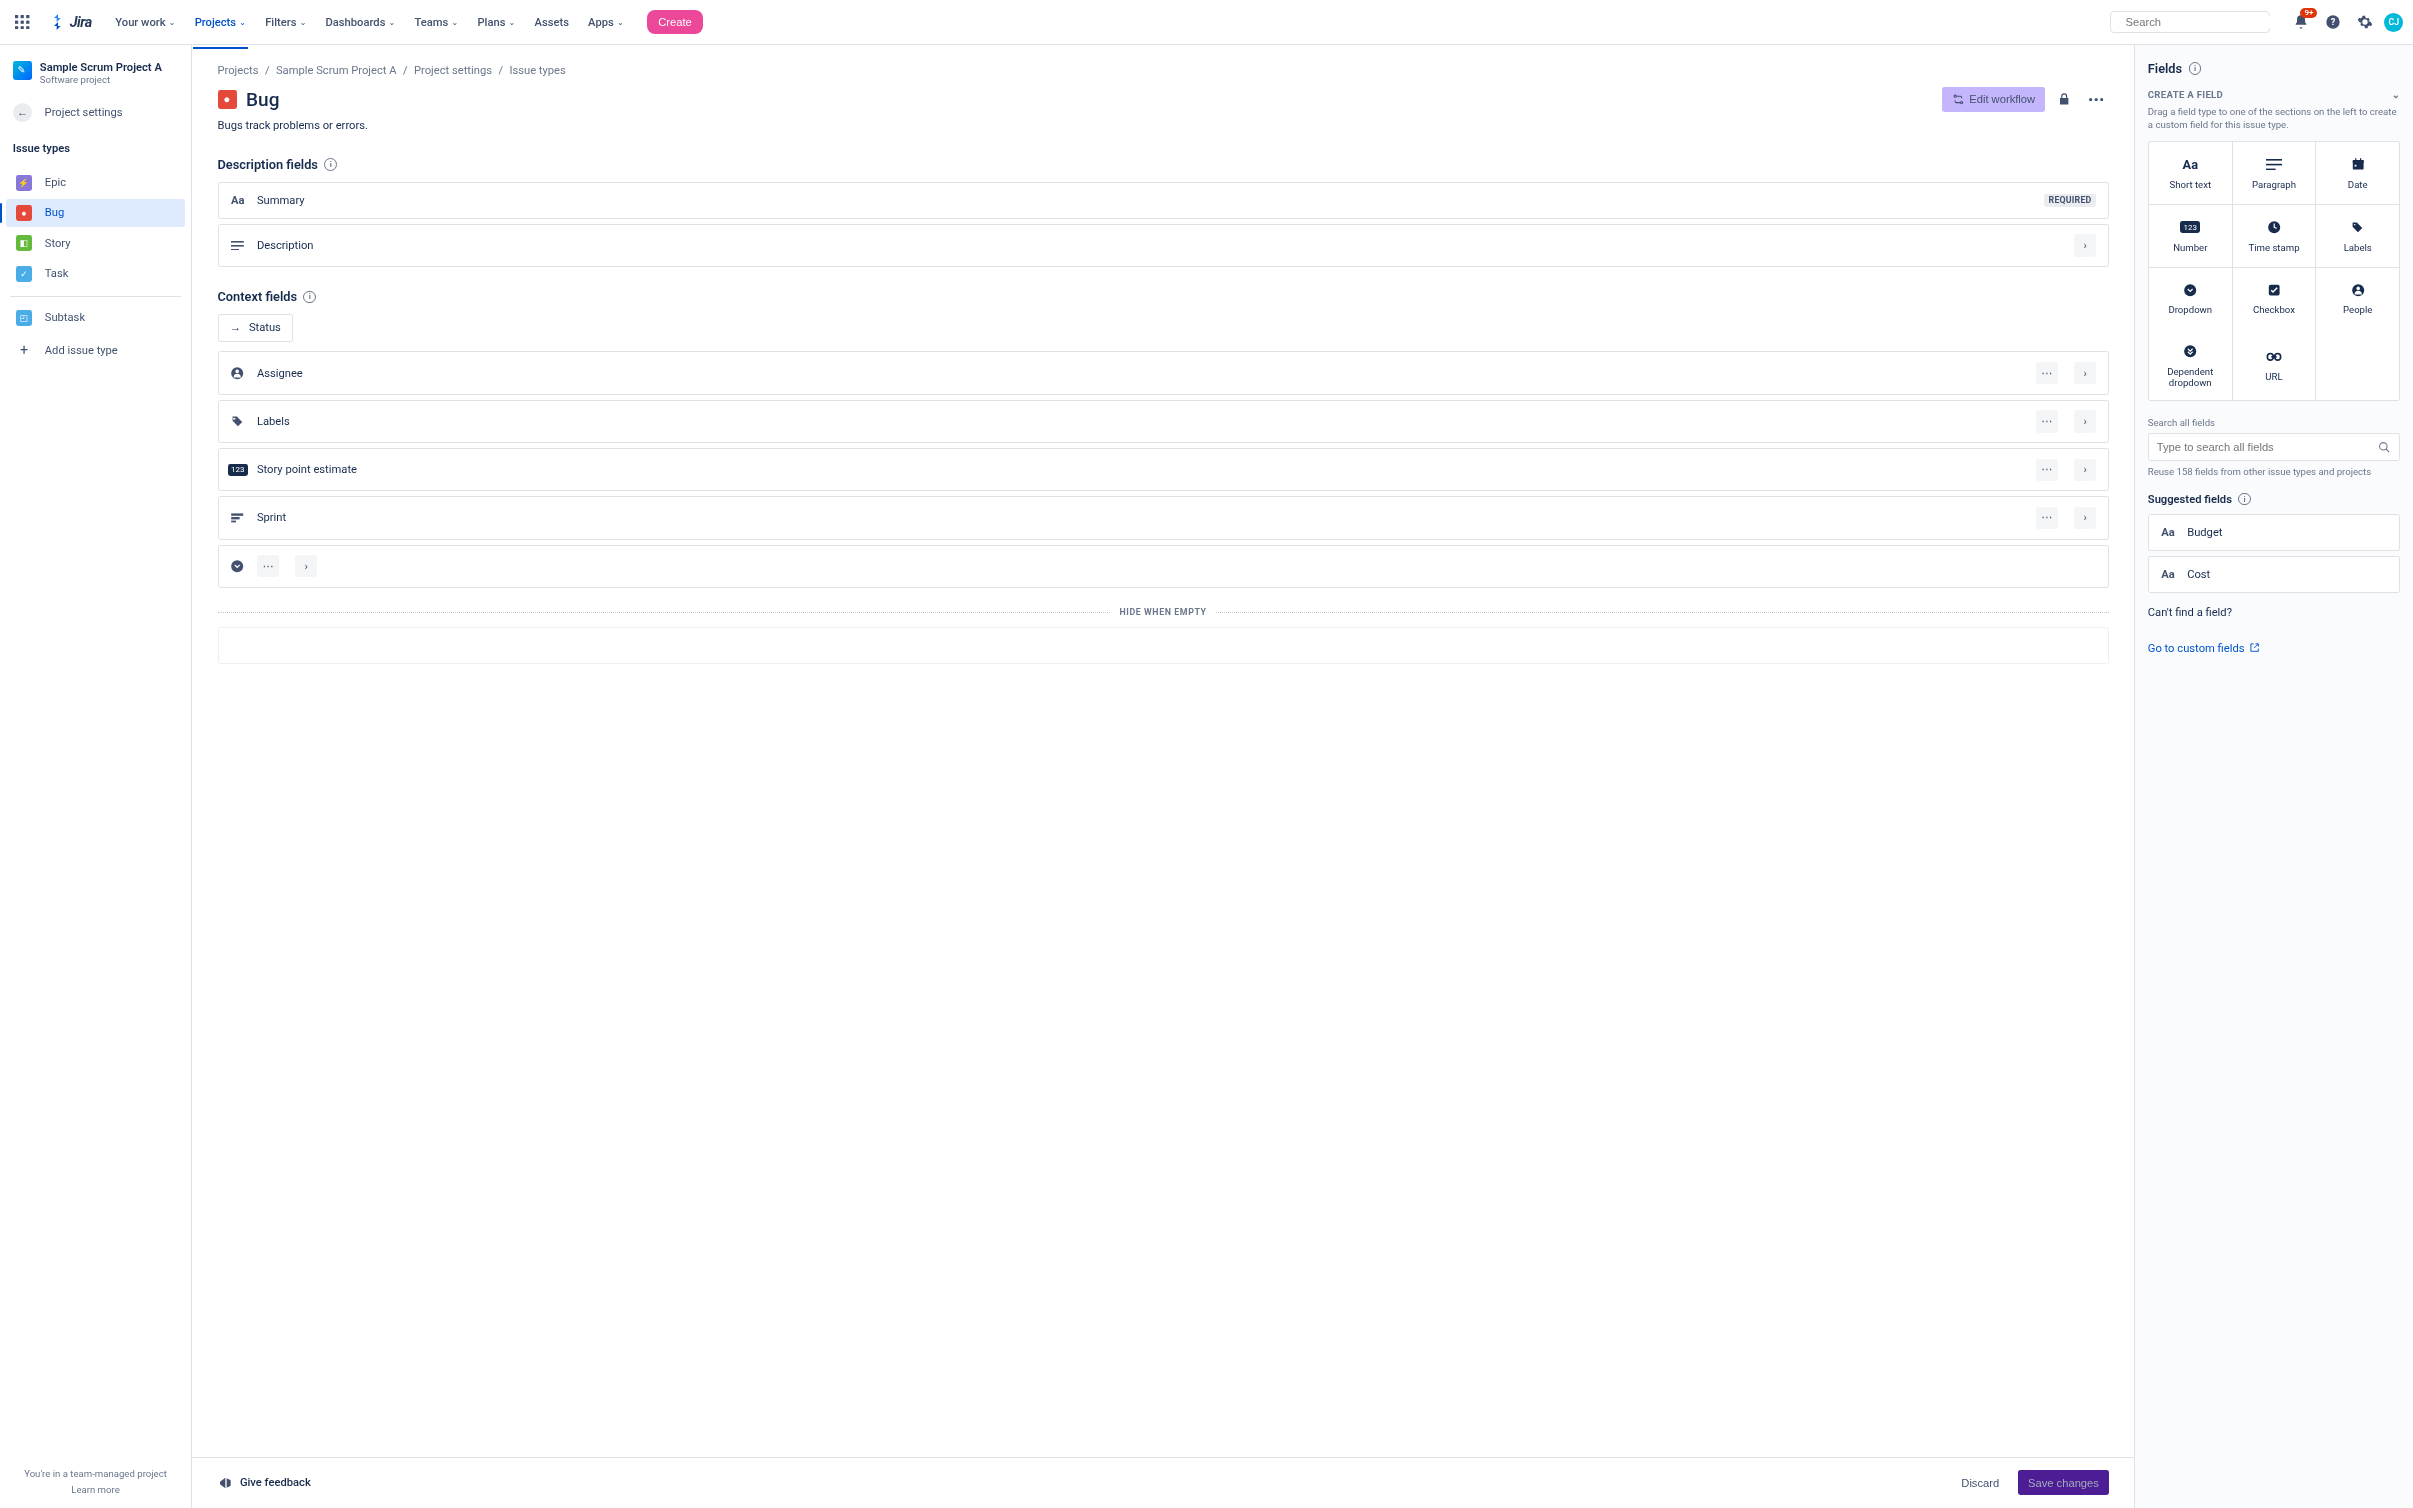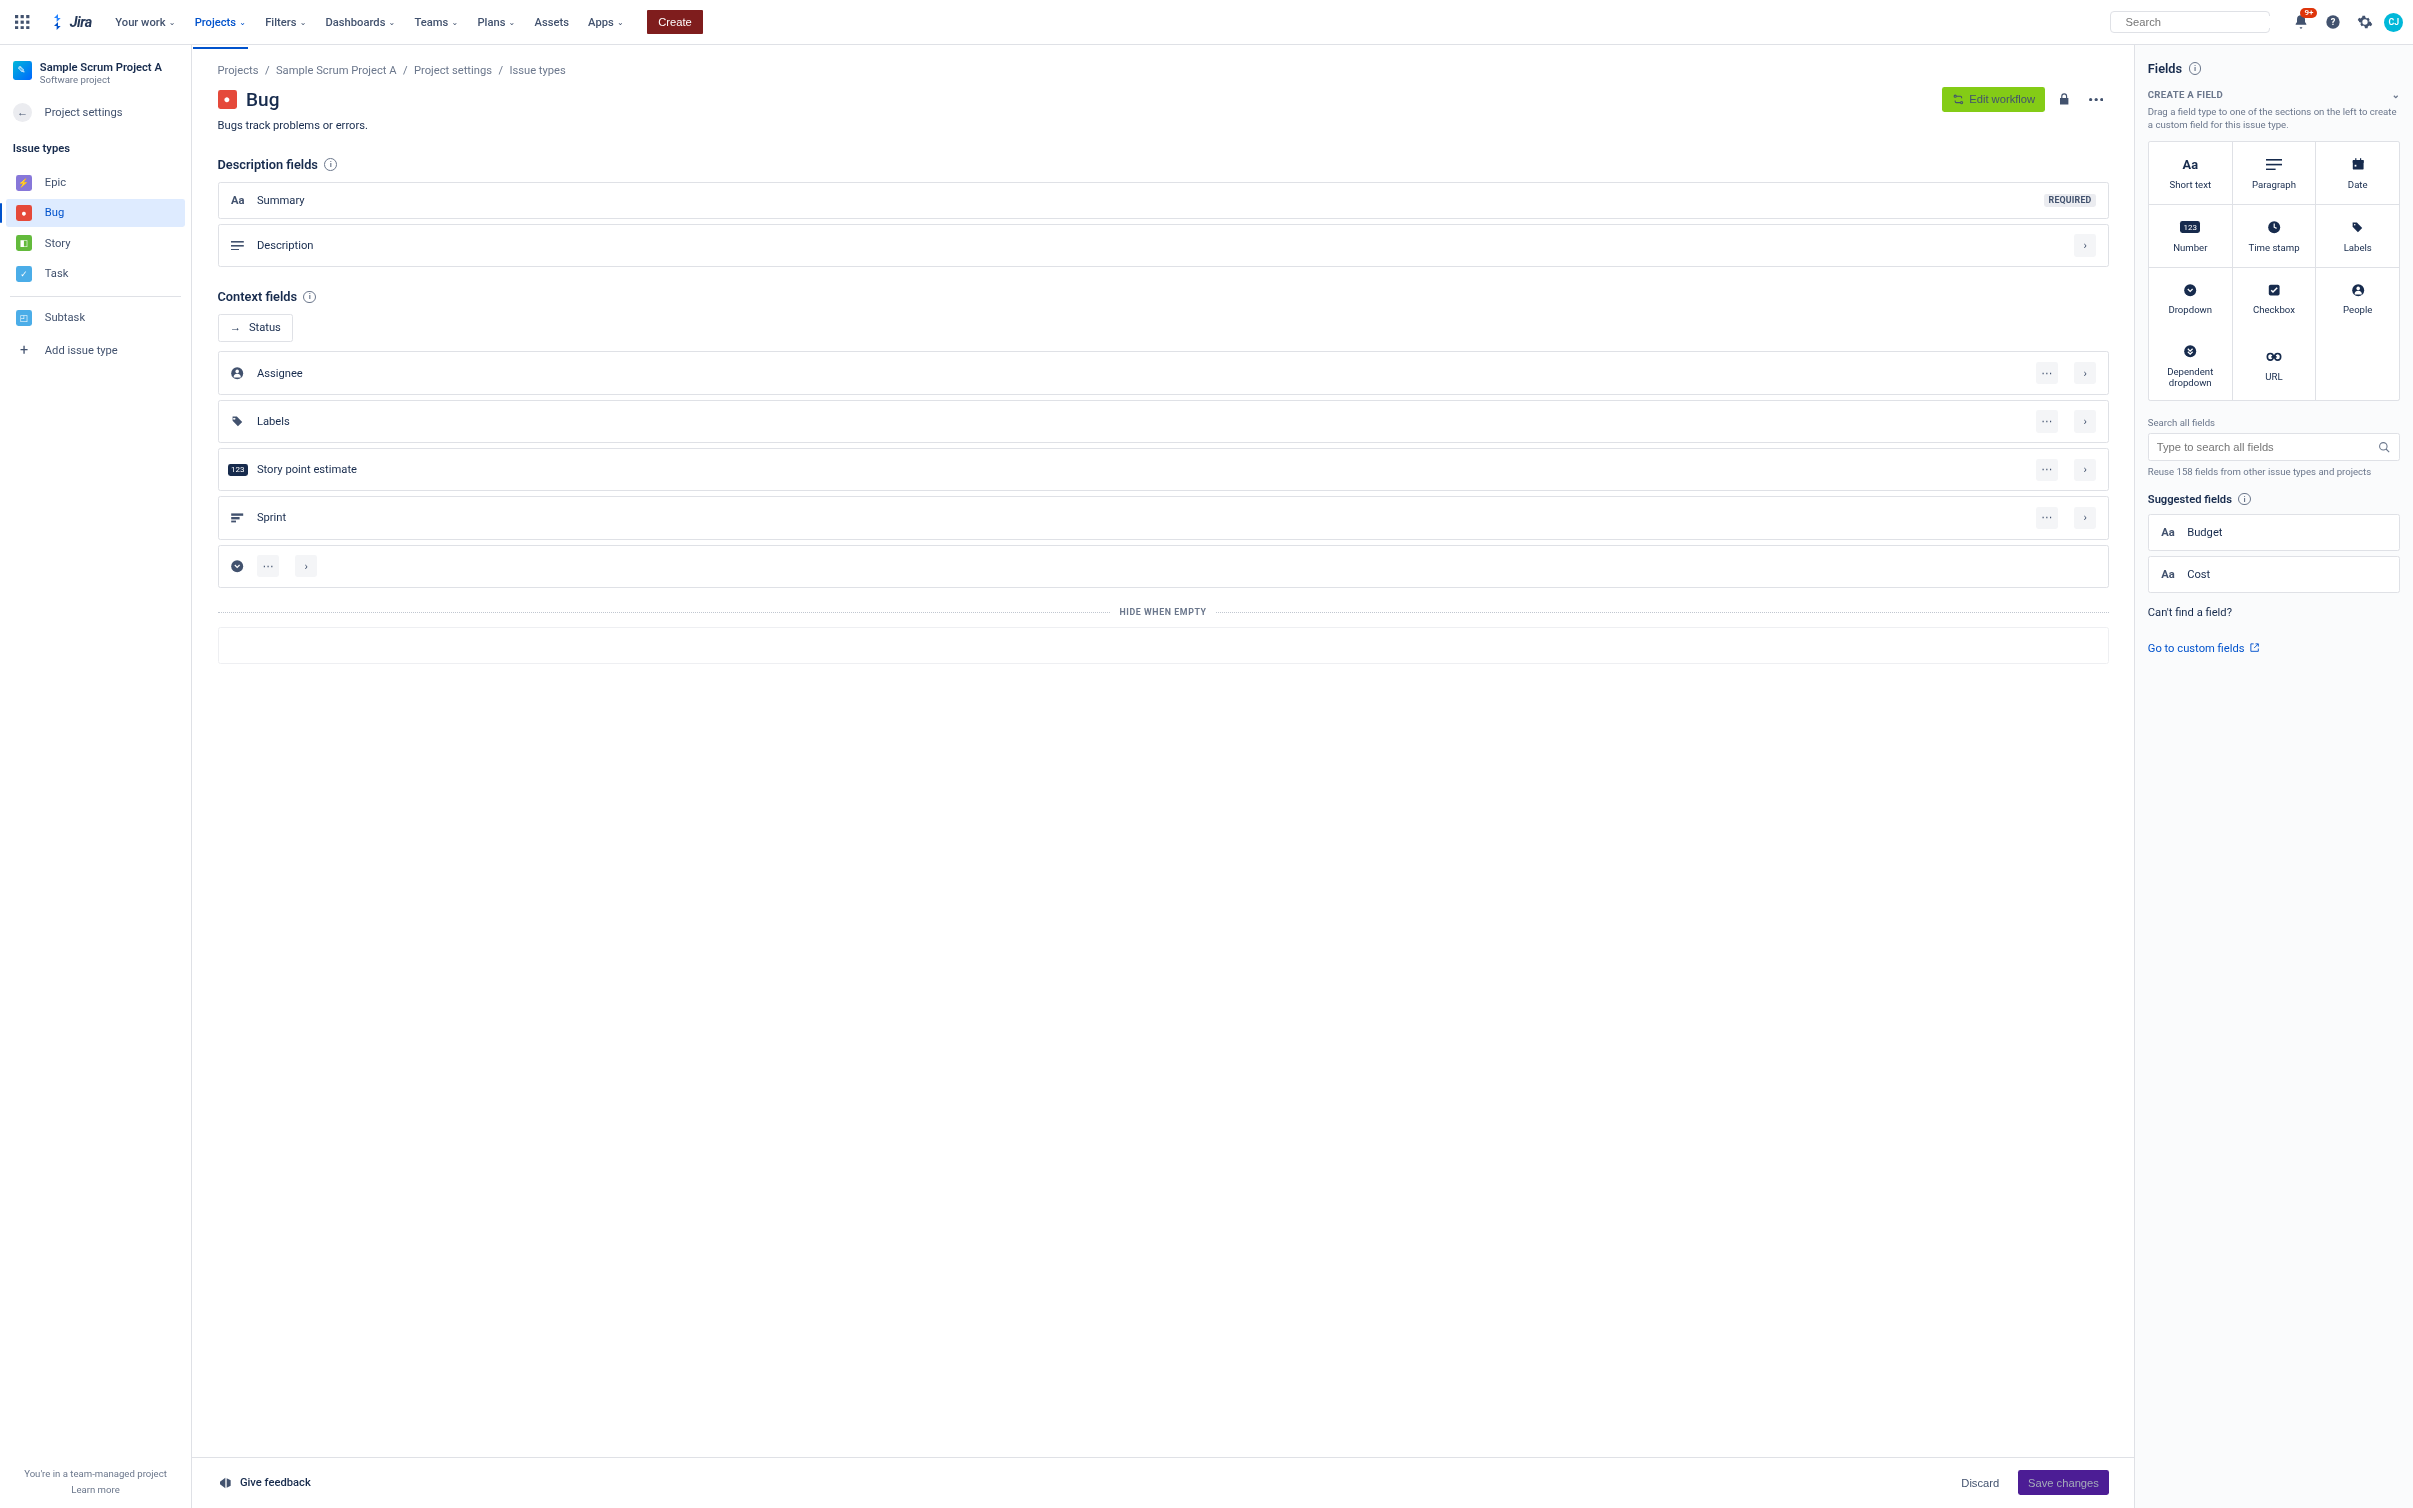--- a/index.html
+++ b/index.html
@@ -6,21 +6,21 @@
 body { font-family: -apple-system, BlinkMacSystemFont, "Segoe UI", Roboto, sans-serif; color: #172b4d; background: #fff; font-size: 11.2px; }
 .topbar { display: flex; align-items: center; height: 45px; padding: 0 9.6px; border-bottom: 0.8px solid #dfe1e6; gap: 9px; }
 .app-switcher { width: 25.5px; height: 25.5px; display: flex; align-items: center; justify-content: center; cursor: pointer; border-radius: 2.4px; }
 .jira-logo { display: flex; align-items: center; gap: 3.2px; margin: 0 6.4px; cursor: pointer; }
 .jira-logo-text { font-weight: 700; font-size: 14.4px; color: #253858; font-style: italic; letter-spacing: -0.4px; }
 .nav-items { display: flex; align-items: center; gap: 3.2px; }
 .nav-item { padding: 6.4px 8px; display: flex; align-items: center; gap: 3.2px; cursor: pointer; border-radius: 2.4px; font-weight: 500; color: #42526e; }
 .nav-item.active { color: #0052cc; position: relative; }
 .nav-item.active::after { content: ""; position: absolute; bottom: -14.4px; left: 6.4px; right: 6.4px; height: 2.4px; background: #0052cc; }
 .chevron { font-size: 8px; }
-.create-btn { background: #7f1d1d; color: #fff; border: none; padding: 6.4px 11.2px; border-radius: 1px; font-weight: 500; cursor: pointer; margin-left: 6.4px; font-size: 11.2px; }
+.create-btn { background: #ec4899; color: #fff; border: none; padding: 6.4px 11.2px; border-radius: 8px; font-weight: 500; cursor: pointer; margin-left: 6.4px; font-size: 11.2px; }
 .topbar-spacer { flex: 1; }
 .search-box { display: flex; align-items: center; border: 1.6px solid #dfe1e6; border-radius: 4px; padding: 3.2px 8px; width: 160px; gap: 6.4px; }
 .search-box input { border: none; outline: none; flex: 1; font-size: 11.2px; }
 .topbar-icons { display: flex; align-items: center; gap: 6.4px; margin-left: 9.6px; }
 .icon-btn { width: 25.5px; height: 25.5px; display: flex; align-items: center; justify-content: center; cursor: pointer; border-radius: 50%; color: #42526e; position: relative; }
 .badge { position: absolute; top: -1.6px; right: -3.2px; background: #de350b; color: #fff; font-size: 8px; border-radius: 6.4px; padding: 0.8px 4px; font-weight: 600; }
 .avatar { width: 19px; height: 19px; border-radius: 50%; background: #00b8d9; color: #fff; display: flex; align-items: center; justify-content: center; font-size: 8.8px; font-weight: 600; }
 
 .layout { display: flex; height: calc(100vh - 45px); }
 .sidebar { width: 192px; border-right: 0.8px solid #dfe1e6; display: flex; flex-direction: column; overflow-y: auto; }
@@ -48,21 +48,21 @@
 .sidebar-footer { margin-top: auto; padding: 12.8px; text-align: center; font-size: 9.6px; color: #6b778c; }
 .learn-link { color: #6b778c; text-decoration: none; display: block; margin-top: 4.8px; }
 
 .main { flex: 1; overflow-y: auto; padding: 19px 25.5px 64px; position: relative; }
 .breadcrumbs { display: flex; gap: 6.4px; color: #6b778c; font-size: 11.2px; margin-bottom: 9.6px; }
 .breadcrumbs a { color: #6b778c; text-decoration: none; cursor: pointer; }
 .title-row { display: flex; align-items: center; gap: 9.6px; margin-bottom: 6.4px; }
 .title-row h1 { font-size: 19px; font-weight: 500; }
 .title-icon { width: 19px; height: 19px; border-radius: 2.4px; display: flex; align-items: center; justify-content: center; color: #fff; }
 .title-actions { margin-left: auto; display: flex; align-items: center; gap: 6.4px; }
-.edit-workflow-btn { background: #84cc16; border: none; padding: 6.4px 9.6px; border-radius: 2.4px; cursor: pointer; display: flex; align-items: center; gap: 4.8px; font-weight: 500; color: #42526e; font-size: 11.2px; }
+.edit-workflow-btn { background: #c4b5fd; border: none; padding: 6.4px 9.6px; border-radius: 2.4px; cursor: pointer; display: flex; align-items: center; gap: 4.8px; font-weight: 500; color: #42526e; font-size: 11.2px; }
 .desc-text { color: #172b4d; margin-bottom: 25.5px; }
 .section-heading { font-weight: 600; font-size: 12.8px; margin-bottom: 9.6px; display: flex; align-items: center; gap: 6.4px; }
 .info-icon { width: 12.8px; height: 12.8px; border: 1.6px solid #6b778c; border-radius: 50%; display: inline-flex; align-items: center; justify-content: center; font-size: 8px; color: #6b778c; font-weight: 700; }
 .field-row { border: 0.8px solid #dfe1e6; border-radius: 2.4px; padding: 9.6px 11.2px; display: flex; align-items: center; gap: 11.2px; margin-bottom: 4.8px; background: #fff; }
 .field-icon { width: 16px; height: 16px; display: flex; align-items: center; justify-content: center; color: #42526e; font-size: 11.2px; flex-shrink: 0; }
 .field-name { flex: 1; color: #172b4d; }
 .required-tag { background: #ebecf0; color: #42526e; font-size: 8.8px; font-weight: 700; padding: 1.6px 4.8px; border-radius: 2.4px; letter-spacing: 0.2px; }
 .row-action { width: 22.3px; height: 22.3px; background: #f4f5f7; border-radius: 2.4px; display: flex; align-items: center; justify-content: center; cursor: pointer; color: #42526e; }
 .section-gap { margin-top: 22.3px; }
 .status-chip { border: 0.8px solid #dfe1e6; border-radius: 2.4px; padding: 6.4px 11.2px; display: inline-flex; align-items: center; gap: 8px; margin-bottom: 9.6px; cursor: default; }

